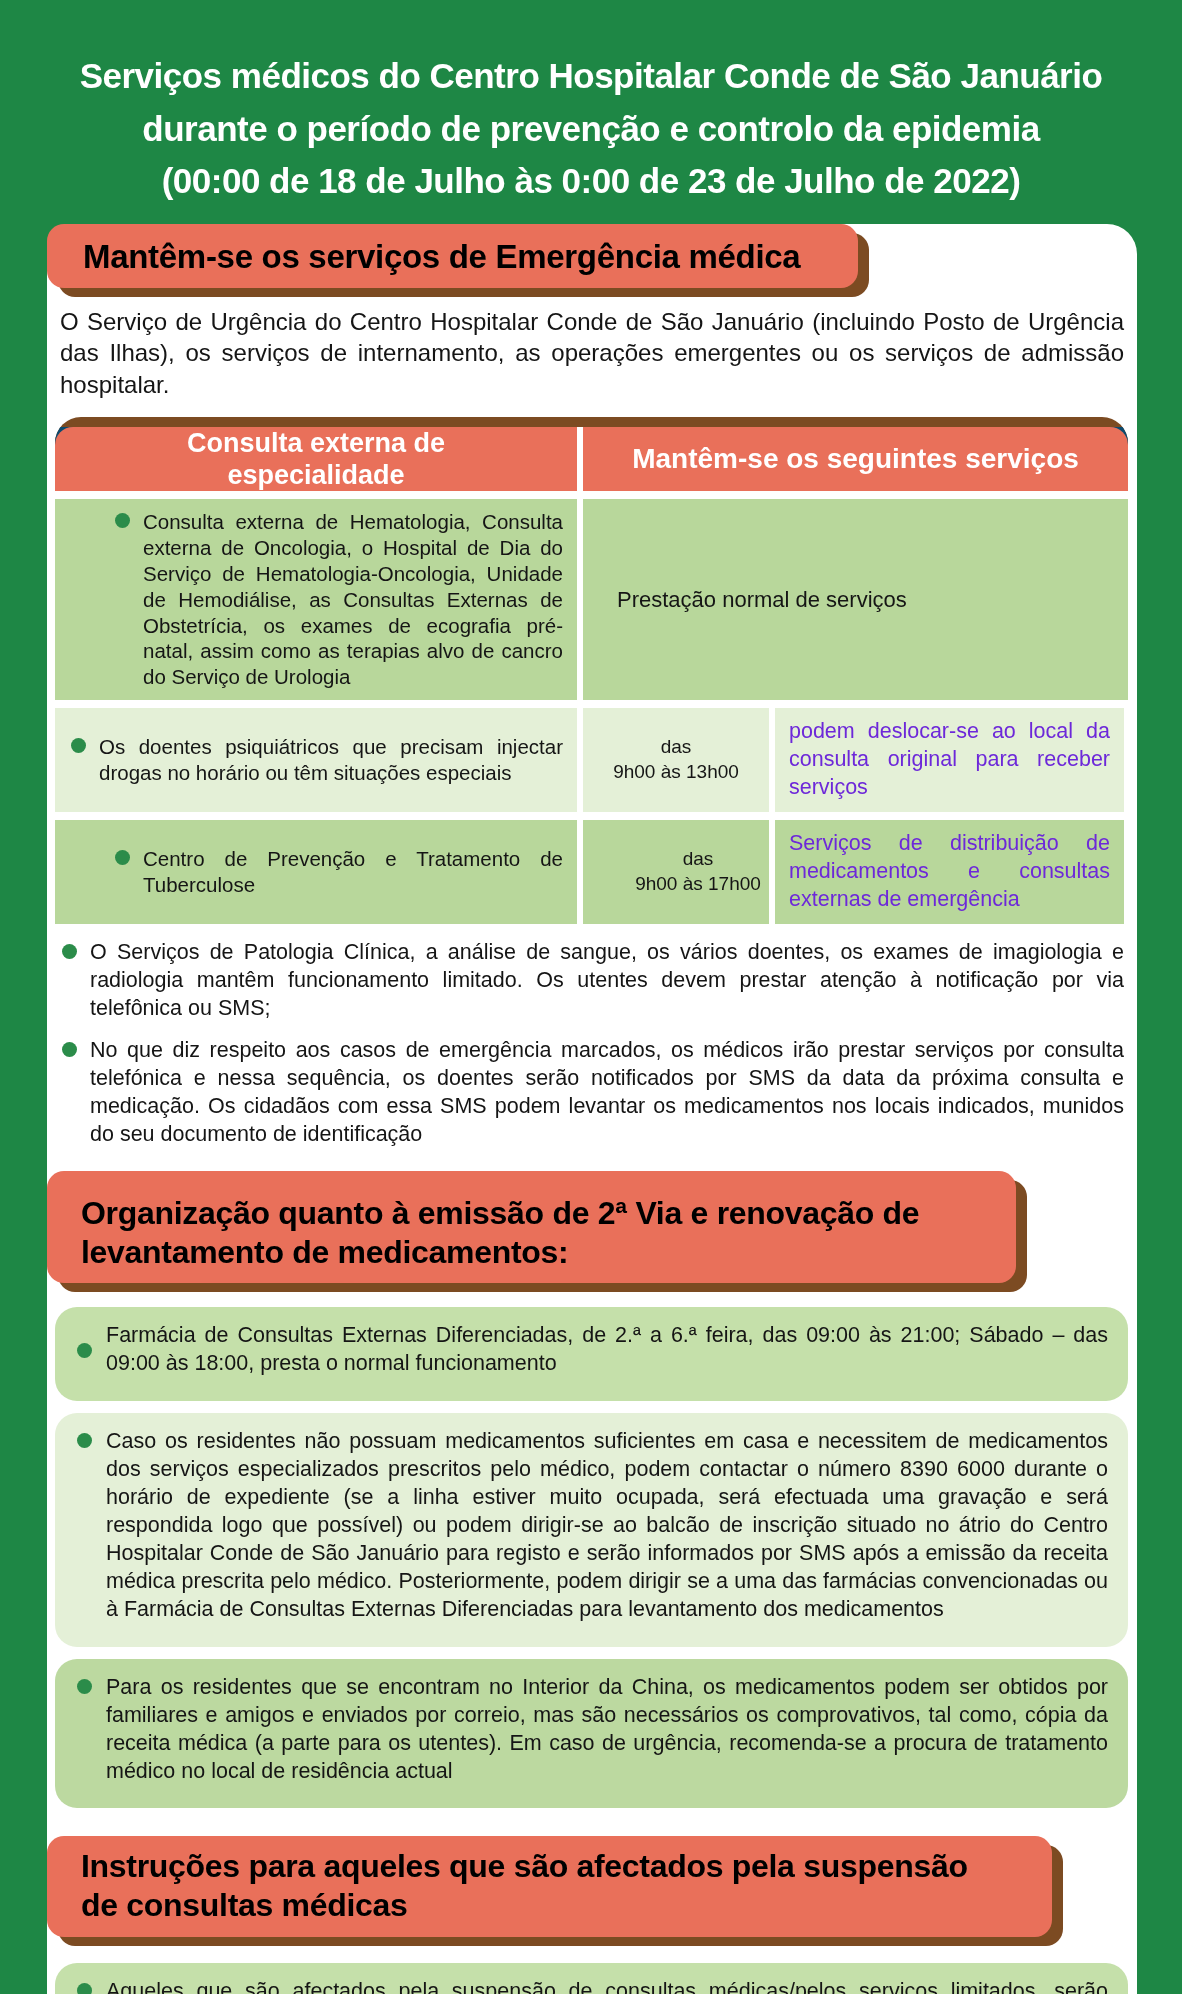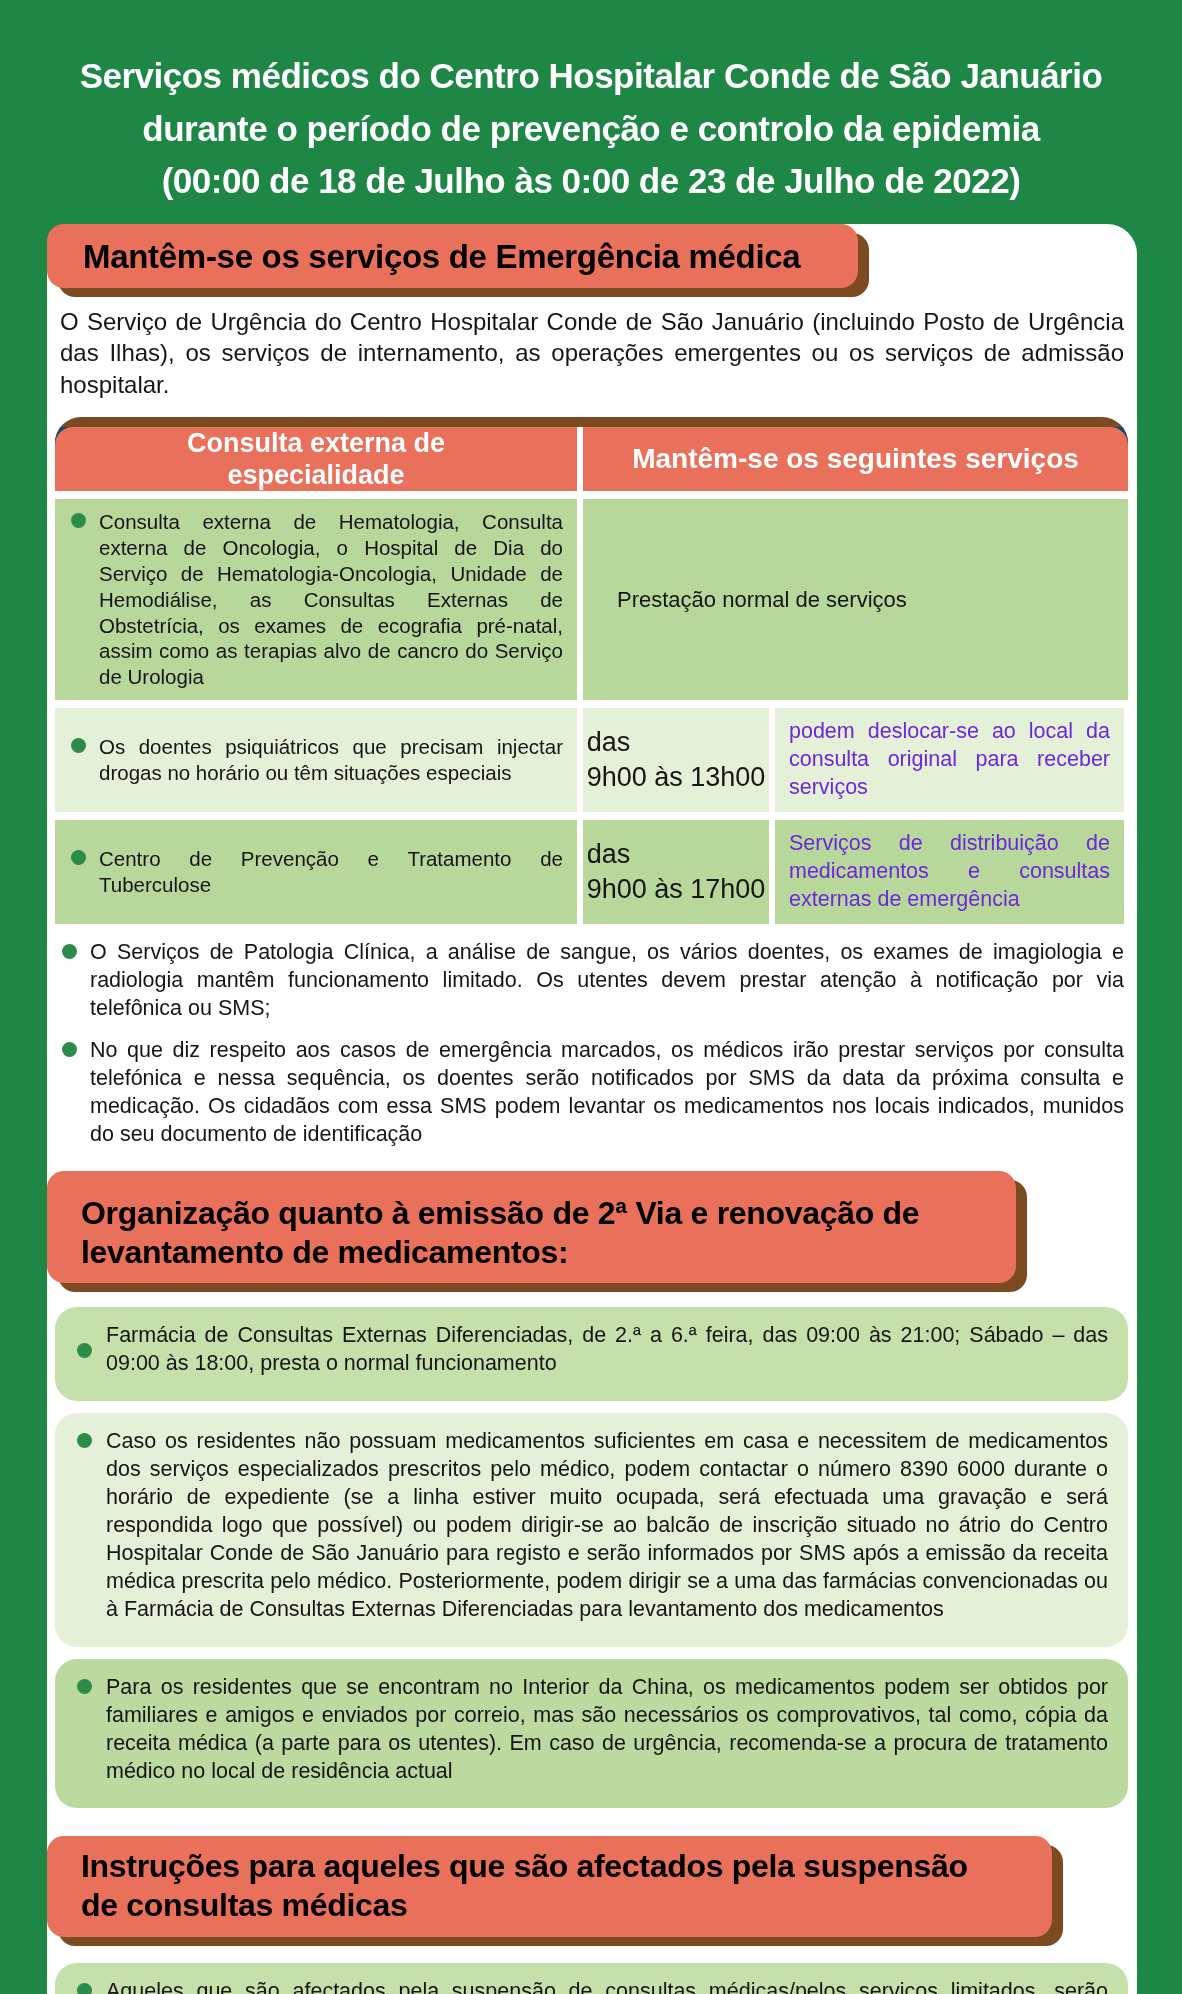--- a/index.html
+++ b/index.html
@@ -40,29 +40,29 @@
   }
   .tbl-head{display:flex;background:#0c4a6e;}
   .th{background:#E9705A;color:#fff;font-weight:bold;text-align:center;box-sizing:border-box;}
   .th1{width:522px;font-size:27px;line-height:1.2;border-radius:18px 0 0 0;
        white-space:pre-line;display:flex;align-items:center;justify-content:center;height:64px;}
   .th2{flex:1;font-size:28px;border-radius:0 18px 0 0;display:flex;align-items:center;justify-content:center;height:64px;}
   .th-gap{width:6px;background:#fff;}
   .tbl-body{background:#fff;display:flex;flex-direction:column;gap:8px;padding-top:8px;}
   .trow{display:flex;gap:6px;}
   .cell{box-sizing:border-box;}
-  .tone-dark{background:#B8D79B;}
+  .tone-dark{background:#B8D79B;padding-left:44px;}
   .tone-light{background:#E4F0D7;}
   .tone-med{background:#C5E0AA;}
   .tone-med2{background:#BCD9A0;}
   .c-service{width:522px;display:flex;align-items:center;}
   .svc-inner{display:flex;align-items:flex-start;padding:10px 14px 10px 16px;}
   .svc-text{font-size:20.5px;line-height:1.26;color:#151515;text-align:justify;}
   .c-sched{width:186px;display:flex;align-items:center;justify-content:center;
-           font-size:27px;line-height:1.3;color:#151515;white-space:pre-line;}
+           font-size:19px;line-height:1.3;color:#151515;text-align:center;white-space:pre-line;}
   .c-note{width:349px;display:flex;align-items:center;padding:10px 14px;
           font-size:21.5px;line-height:1.3;color:#6d28d9;text-align:justify;}
   .c-note-wide{flex:1;display:flex;align-items:center;padding-left:34px;
           font-size:22px;color:#151515;}
   .dot{width:15px;height:15px;border-radius:50%;background:#2B8C4A;flex-shrink:0;}
   .svc-inner .dot{margin:4px 13px 0 0;}
   
   .blt{display:flex;align-items:flex-start;margin:15px 13px 0 15px;}
   .blt .dot{margin:5px 13px 0 0;}
   .blt-text{font-size:21.5px;line-height:1.3;color:#151515;text-align:justify;}

